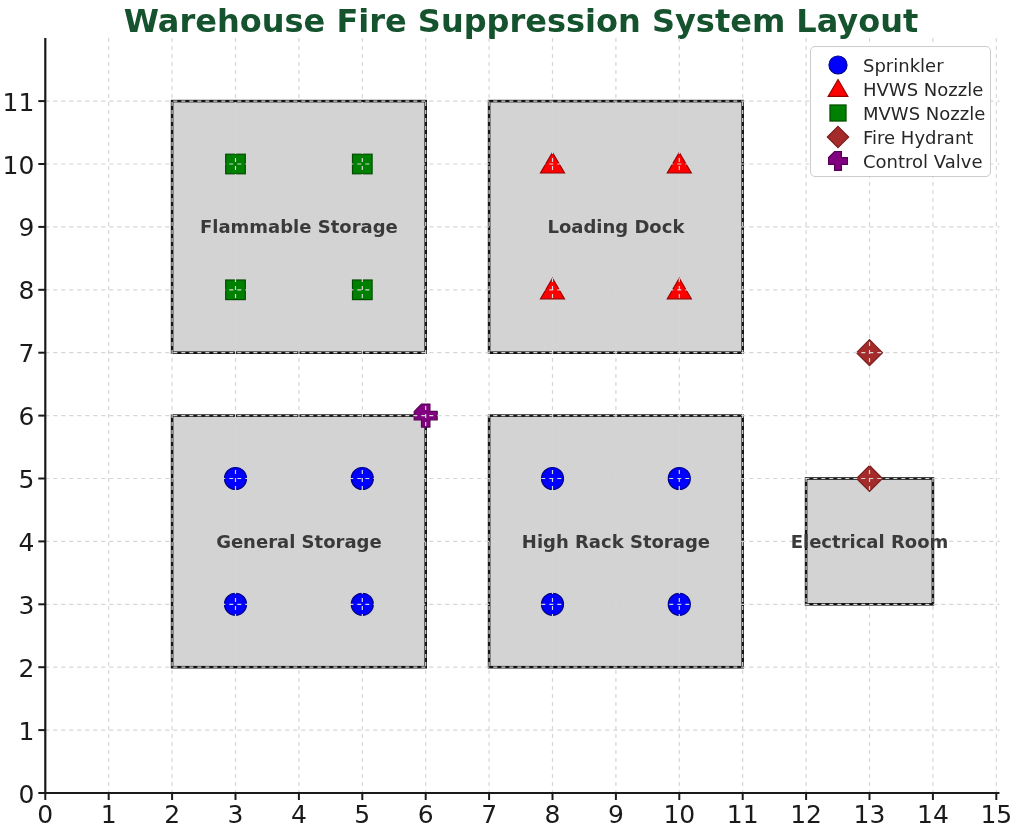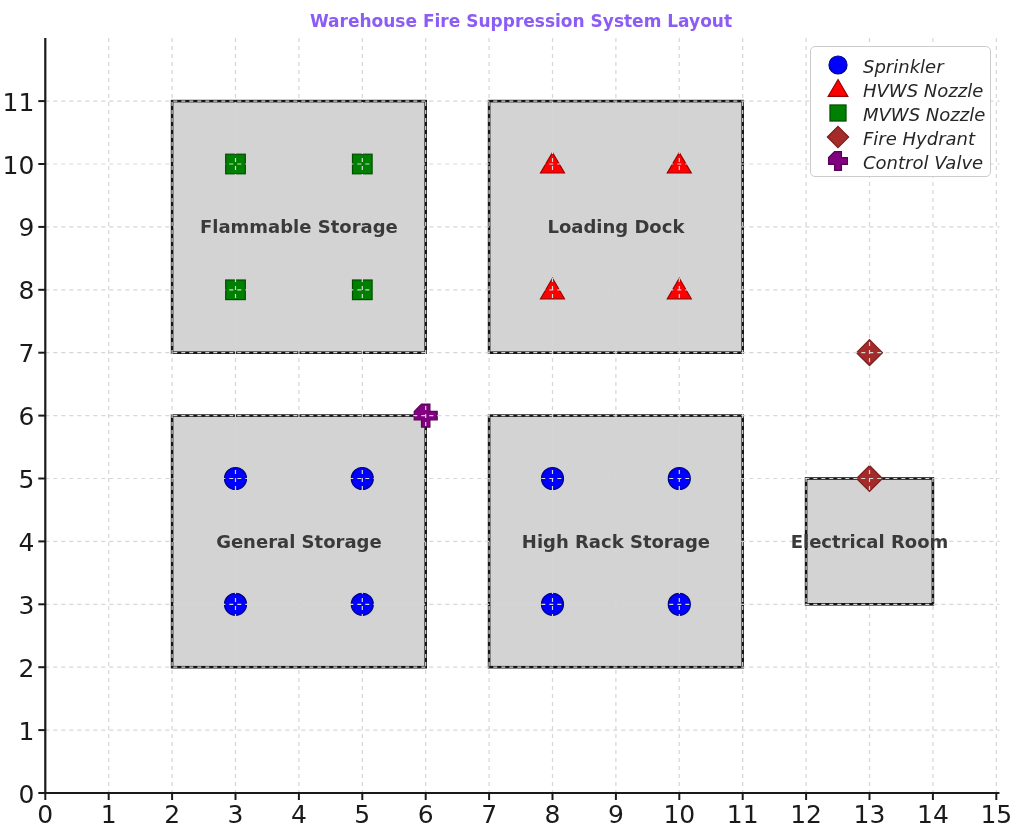--- a/index.html
+++ b/index.html
@@ -7,37 +7,37 @@
     position:relative;
     width:1024px;height:836px;
     background:#ffffff;
     font-family:"DejaVu Sans","Liberation Sans",sans-serif;
     overflow:hidden;
   }
   #chart-title{
     position:absolute;
     left:45px;width:952px;top:5px;height:32px;
     text-align:center;
-    font-size:17px;font-weight:bold;color:#8b5cf6;
+    font-size:32px;font-weight:bold;color:#14532d;
     line-height:32px;
     white-space:nowrap;
   }
   #plot-svg{position:absolute;left:0;top:0;}
   #legend{
     position:absolute;
     left:810px;top:46px;width:181px;height:131px;
     background:#ffffff;
     border:1px solid #cccccc;
     border-radius:5px;
     box-sizing:border-box;
     padding:6px 8px 6px 10px;
     display:flex;flex-direction:column;justify-content:space-around;
     z-index:5;
   }
-  .legend-row{display:flex;align-items:flex-end;height:24px;font-style:italic;}
+  .legend-row{display:flex;align-items:center;height:24px;}
   .legend-marker{width:34px;height:24px;flex:0 0 34px;display:flex;align-items:center;justify-content:center;}
   .legend-label{font-size:18px;color:#262626;white-space:nowrap;padding-left:8px;}
 </style>
 </head>
 <body>
 
 <div id="figure">
   <div id="chart-title">Warehouse Fire Suppression System Layout</div>
   <svg id="plot-svg" width="1024" height="836" viewBox="0 0 1024 836" xmlns="http://www.w3.org/2000/svg">
       <g>

